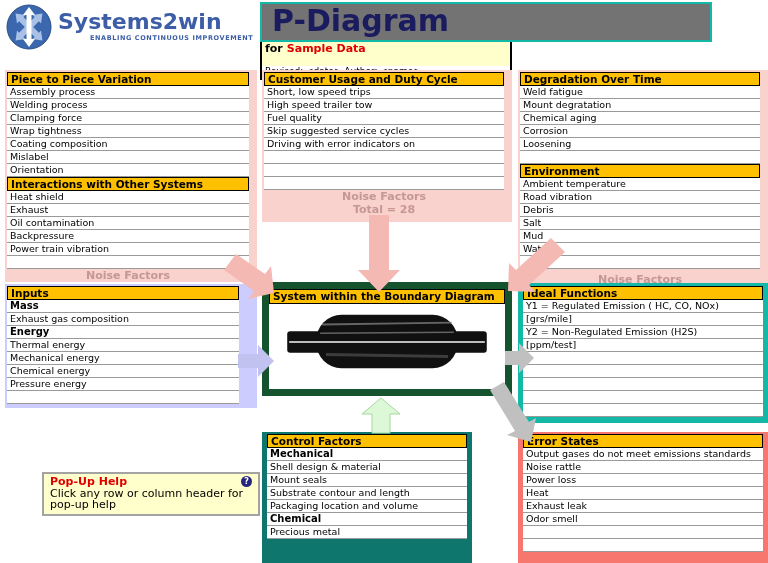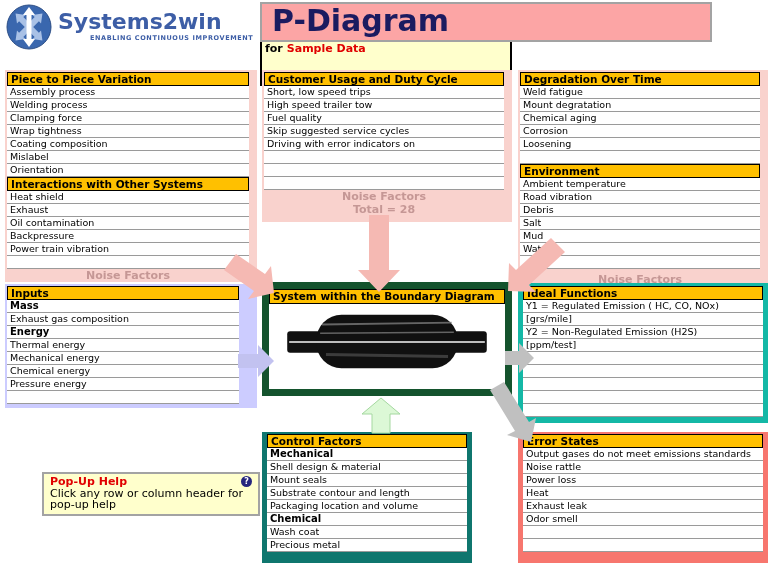--- a/index.html
+++ b/index.html
@@ -15,25 +15,25 @@
        overflow:hidden;white-space:nowrap;}
   .row.bold{font-weight:bold;font-size:10px;}
   .noise-label{height:13px;line-height:13px;font-weight:bold;font-size:11px;
        color:#C59795;text-align:center;}
   
   #logo{position:absolute;left:6px;top:4px;display:flex;align-items:flex-start;z-index:1;}
   #logo .txt{margin-left:6px;padding-top:6px;}
   #logo .name{font-size:22px;font-weight:bold;color:#3D5EA6;line-height:24px;}
   #logo .tag{font-size:6.5px;font-weight:bold;color:#3D5EA6;letter-spacing:0.6px;margin-left:32px;}
   #title{position:absolute;left:260px;top:2px;width:452px;height:40px;box-sizing:border-box;
-       background:#fca5a5;border:2px solid #a3a3a3;font-size:30px;font-weight:bold;
+       background:#737373;border:2px solid #14b8a6;font-size:30px;font-weight:bold;
        color:#1B1B60;line-height:34px;padding:0 10px;z-index:1;}
   #subtitle{position:absolute;left:260px;top:42px;width:252px;box-sizing:border-box;
        border:2px solid #000;border-top:none;z-index:1;}
-  #subtitle .l1{background:#FFFFCC;height:30px;line-height:13px;font-size:11px;
+  #subtitle .l1{background:#FFFFCC;height:24px;line-height:13px;font-size:11px;
        font-weight:bold;padding:0 3px;}
   #subtitle .l1 .red{color:#E00000;margin-left:4px;}
   #subtitle .l2{background:#fff;height:12px;line-height:11px;font-size:9px;padding:0 3px;}
   
   #systembox{position:absolute;left:262px;top:282px;width:250px;height:114px;
        box-sizing:border-box;border:7px solid #14532d;background:#fff;z-index:1;}
   #systembox .hdr{height:15px;line-height:13px;}
   #systembox .imgwrap{text-align:center;padding-top:6px;}
   
   #ideal{left:518px;top:283px;width:250px;height:140px;background:#14b8a6;
@@ -194,21 +194,20 @@
 
   <div class="panel" id="control">
     <div class="hdr">Control Factors</div>
     <div>
         <div class="row bold">Mechanical</div>
         <div class="row">Shell design &amp; material</div>
         <div class="row">Mount seals</div>
         <div class="row">Substrate contour and length</div>
         <div class="row">Packaging location and volume</div>
         <div class="row bold">Chemical</div>
-        <div class="row">Wash coat</div>
         <div class="row">Precious metal</div>
       </div>
   </div>
 
   <div class="panel" id="error">
     <div class="hdr">Error States</div>
     <div>
         <div class="row">Output gases do not meet emissions standards</div>
         <div class="row">Noise rattle</div>
         <div class="row">Power loss</div>

